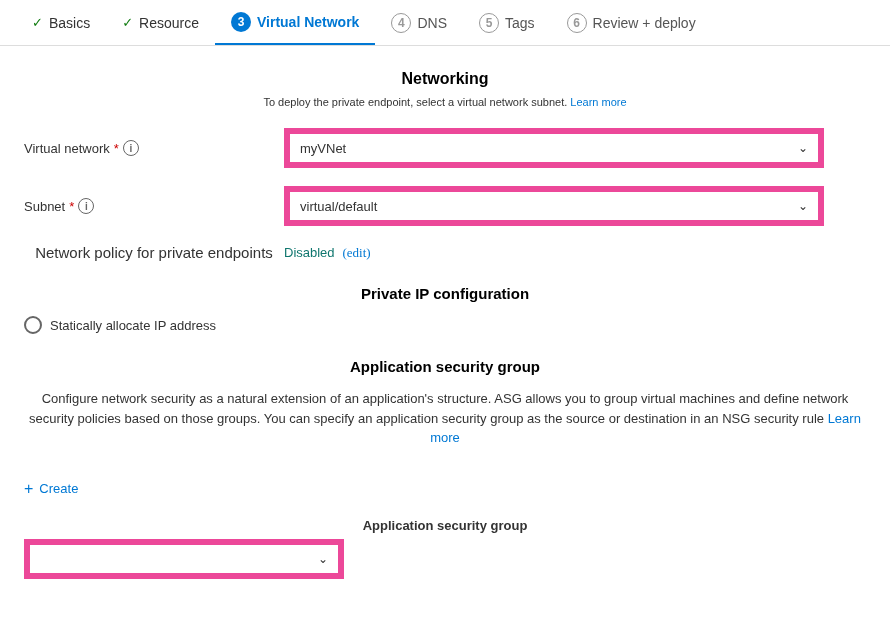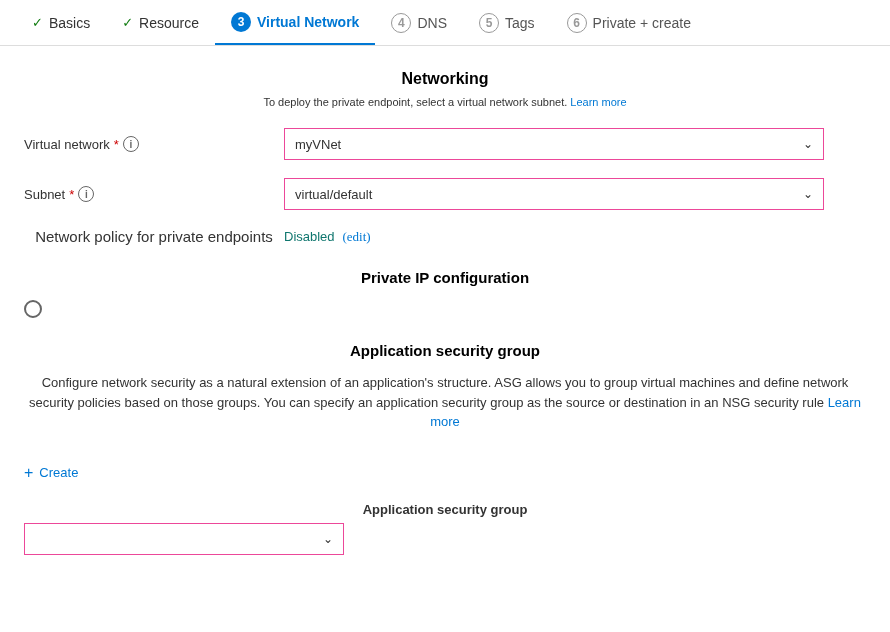--- a/index.html
+++ b/index.html
@@ -125,26 +125,26 @@
 
     .form-control {
       flex: 1;
       max-width: 540px;
     }
 
     .dropdown {
       display: flex;
       align-items: center;
       justify-content: space-between;
-      border: 1px solid #ec4899;
+      border: 6px solid #ec4899;
       padding: 6px 10px;
       cursor: pointer;
       background: #fff;
       width: 100%;
-      height: 32px;
+      height: 40px;
     }
 
     .dropdown-value {
       font-size: 13px;
       color: #333;
     }
 
     .dropdown-arrow {
       font-size: 12px;
       color: #333;
@@ -295,21 +295,21 @@
     <span>DNS</span>
   </div>
 
   <div class="wizard-tab inactive">
     <span class="step-circle">5</span>
     <span>Tags</span>
   </div>
 
   <div class="wizard-tab inactive">
     <span class="step-circle">6</span>
-    <span>Private + create</span>
+    <span>Review + deploy</span>
   </div>
 </div>
 
 <div class="content">
 
   <div class="section-title">Networking</div>
   <div class="section-subtitle">
     <span>To deploy the private endpoint, select a virtual network subnet.</span>
     <a href="#">Learn more</a>
   </div>
@@ -350,20 +350,21 @@
     </div>
   </div>
 
   <div class="subsection-title">Private IP configuration</div>
 
   <div class="radio-group">
 
 
     <div class="radio-option">
       <div class="radio-outer unselected"></div>
+      <span class="radio-label">Statically allocate IP address</span>
     </div>
   </div>
 
   <div class="subsection-title">Application security group</div>
 
   <div class="asg-description">
     <span>Configure network security as a natural extension of an application's structure. ASG allows you to group virtual machines and define network security policies based on those groups. You can specify an application security group as the source or destination in an NSG security rule</span>
     <a href="#">Learn more</a>
   </div>
 

